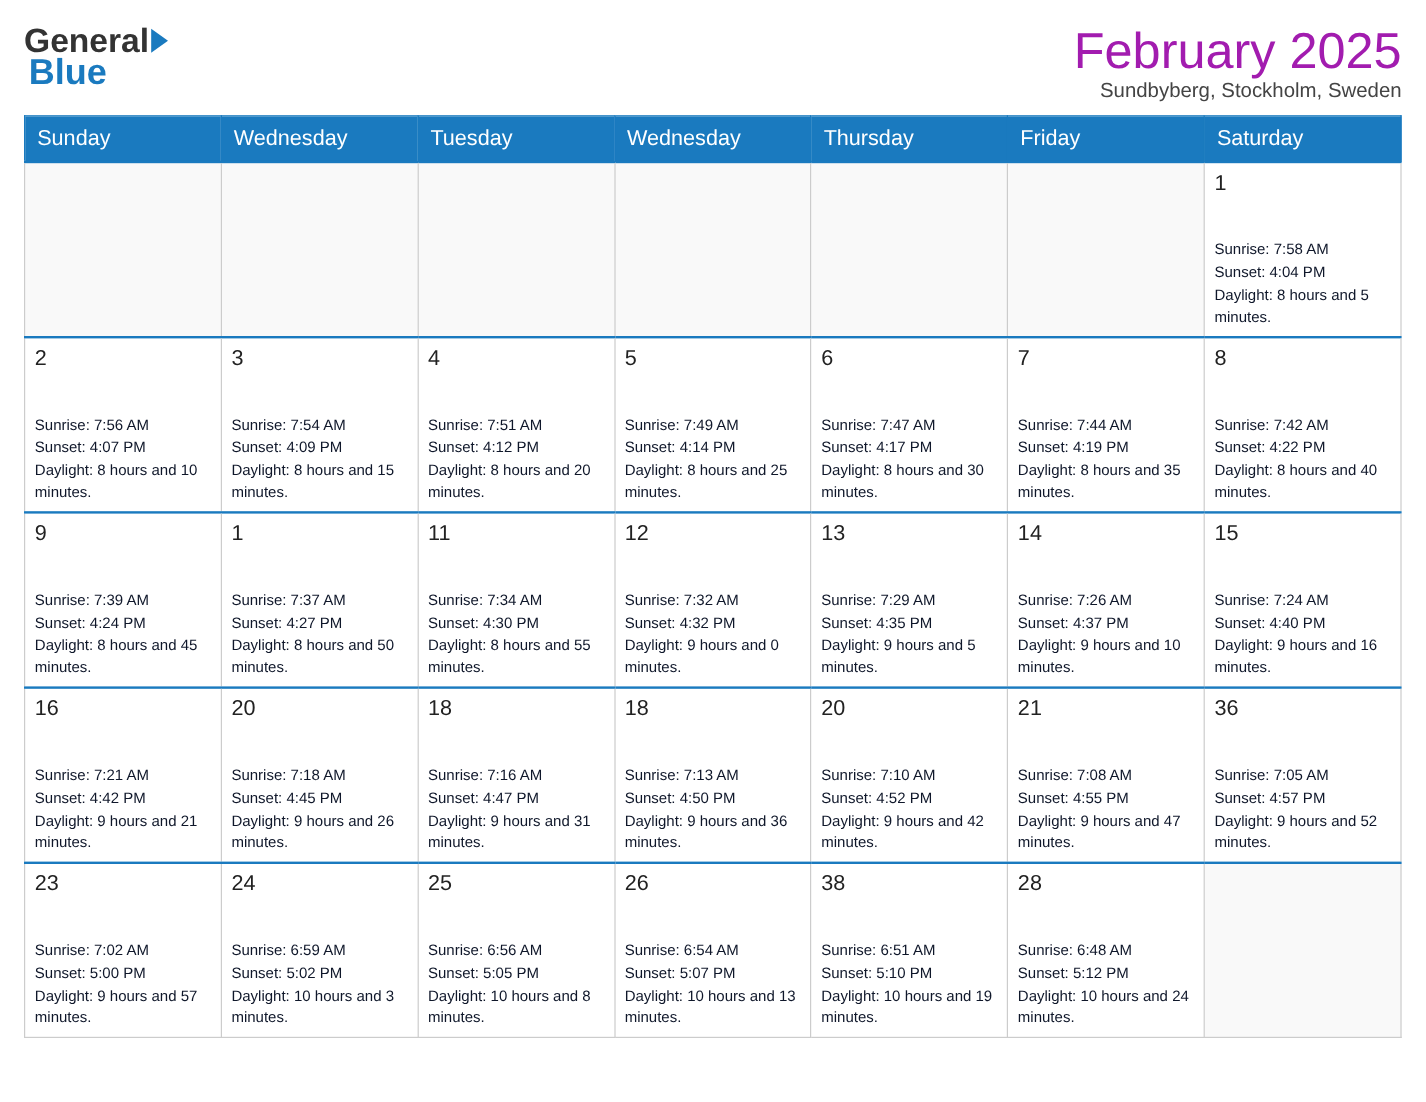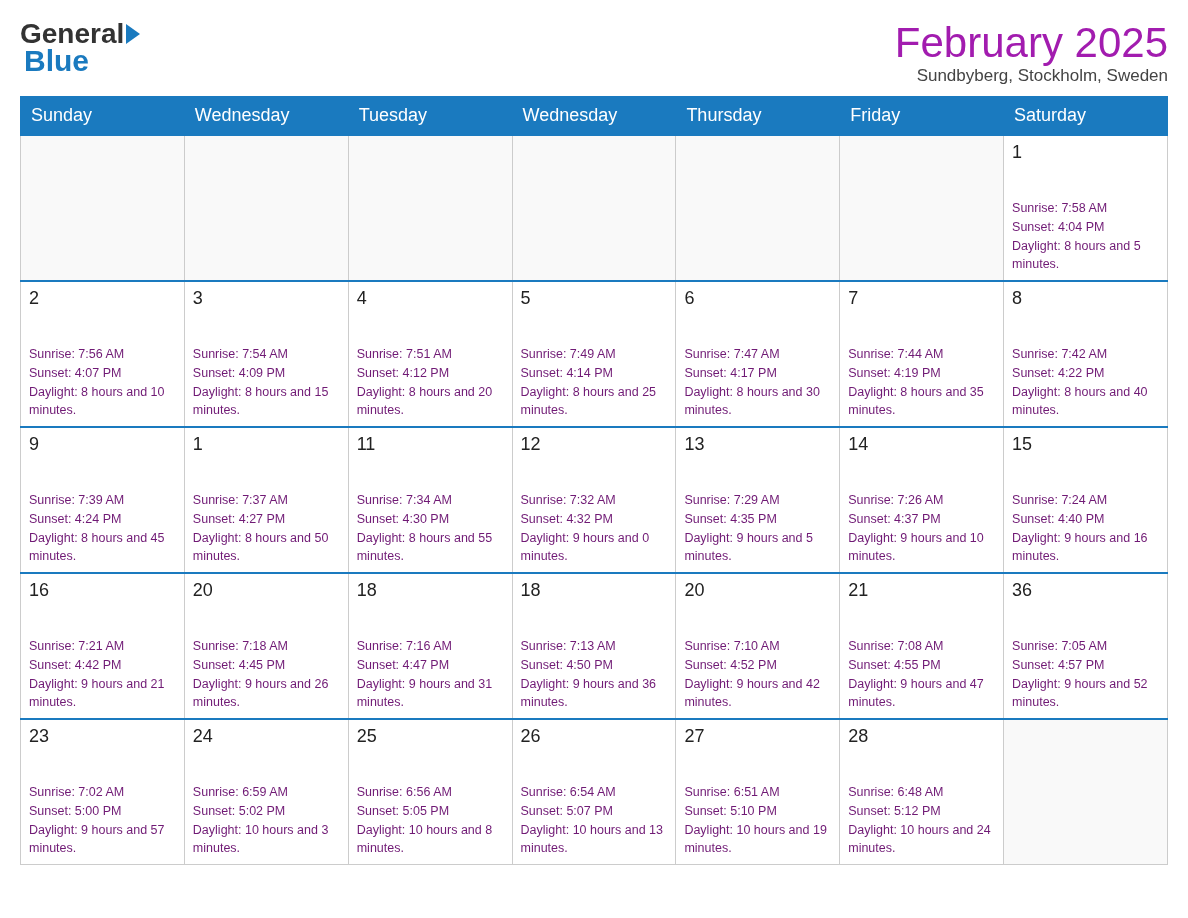--- a/index.html
+++ b/index.html
@@ -92,21 +92,21 @@
     }
     .day-num {
       font-size: 18px;
       font-weight: 500;
       color: #222;
       margin-bottom: 4px;
       display: block;
     }
     .day-info {
       font-size: 12.5px;
-      color: #701a75;
+      color: #0f172a;
       line-height: 1.5;
       margin-top: 36px;
     }
   </style>
 </head>
 <body>
 
 <div class="header">
   <div class="logo">
     <div class="logo-line">
@@ -247,21 +247,21 @@
         </td>
         <td>
           <span class="day-num">25</span>
           <div class="day-info">Sunrise: 6:56 AM<br>Sunset: 5:05 PM<br>Daylight: 10 hours and 8 minutes.</div>
         </td>
         <td>
           <span class="day-num">26</span>
           <div class="day-info">Sunrise: 6:54 AM<br>Sunset: 5:07 PM<br>Daylight: 10 hours and 13 minutes.</div>
         </td>
         <td>
-          <span class="day-num">27</span>
+          <span class="day-num">38</span>
           <div class="day-info">Sunrise: 6:51 AM<br>Sunset: 5:10 PM<br>Daylight: 10 hours and 19 minutes.</div>
         </td>
         <td>
           <span class="day-num">28</span>
           <div class="day-info">Sunrise: 6:48 AM<br>Sunset: 5:12 PM<br>Daylight: 10 hours and 24 minutes.</div>
         </td>
         <td class="empty"></td>
       </tr>
     </tbody>
 </table>

